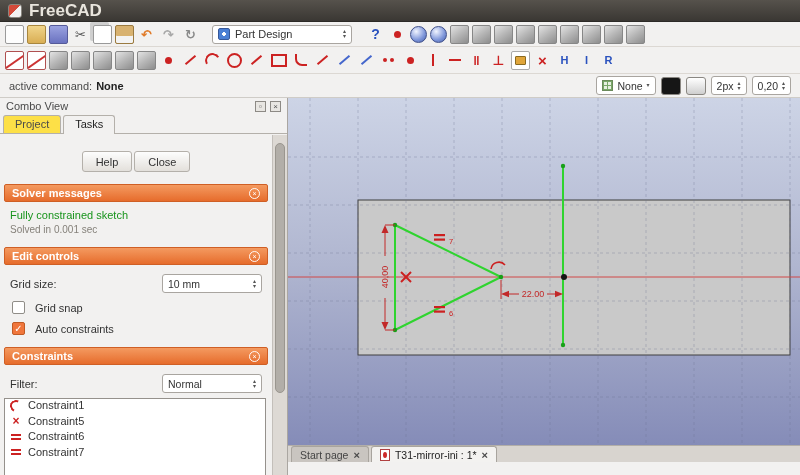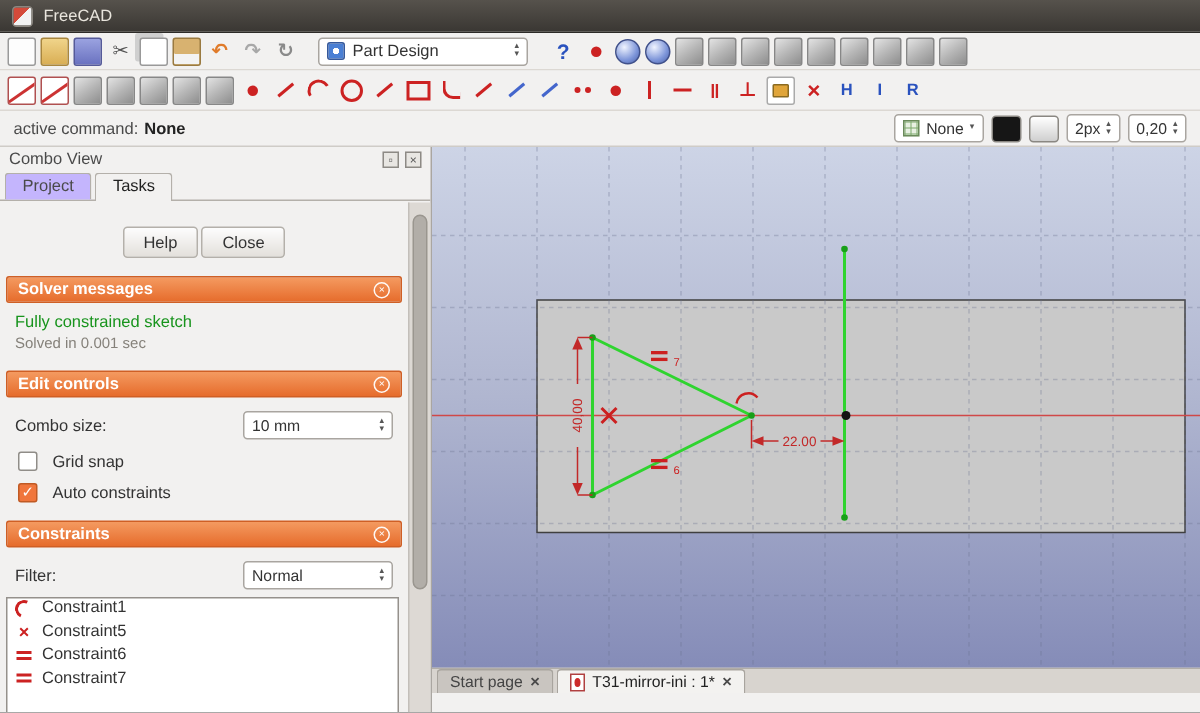--- a/index.html
+++ b/index.html
@@ -3,21 +3,21 @@
 <meta charset="utf-8">
 <style>
   *{margin:0;padding:0;box-sizing:border-box}
   html,body{background:#555}
   body{font-family:"Liberation Sans","DejaVu Sans",sans-serif;font-size:11px;color:#333}
   .window{position:relative;width:800px;height:475px;background:#f2f1f0;overflow:hidden}
 
   
   .titlebar{height:22px;background:linear-gradient(#56524c,#3a3733);display:flex;align-items:center;gap:7px;padding:0 8px;border-bottom:1px solid #2c2a27}
   .app-logo{width:14px;height:14px;border-radius:3px;border:1px solid #8a867f;background:linear-gradient(135deg,#d44a3a 0 46%,#f2f2f2 46%)}
-  .titlebar .title{color:#e9e5dd;font-weight:normal;font-size:11px}
+  .titlebar .title{color:#e9e5dd;font-weight:bold;font-size:17px}
 
   
   .toolbar{display:flex;align-items:center;background:#f2f1f0;border-bottom:1px solid #dcd8d3;padding:0 5px}
   .toolbar.row1{height:25px}
   .toolbar.row2{height:27px;gap:3px}
   .tb-group{display:flex;align-items:center;gap:3px}
   .tbicon{width:19px;height:19px;display:inline-flex;align-items:center;justify-content:center;border-radius:2px;font-size:13px;position:relative;flex:none}
   .ic-cube{background:linear-gradient(145deg,#e3e3e3,#b6b6b6 50%,#8d8d8d);border:1px solid #878787}
   .ic-page{background:#fdfdfd;border:1px solid #9a9a9a}
   .ic-folder{background:linear-gradient(#f0d48a,#d9ae54);border:1px solid #a8863e}
@@ -56,21 +56,21 @@
 
   
   .main{position:absolute;top:98px;left:0;right:0;bottom:0;display:flex}
 
   
   .combo-view{width:288px;flex:none;background:#f2f1f0;border-right:1px solid #aaa6a1;position:relative;overflow:hidden}
   .cv-header{height:16px;display:flex;align-items:center;padding:0 6px;color:#4a4a4a}
   .cv-winbtn{width:11px;height:11px;border:1px solid #8d8a85;background:#e8e6e2;font-size:8px;line-height:9px;text-align:center;color:#555;margin-left:4px}
   .cv-header .sp{margin-left:auto}
   .cv-tabs{display:flex;align-items:flex-end;height:20px;padding:0 3px;border-bottom:1px solid #b4b0aa}
-  .cv-tab{padding:2px 11px 3px;border:1px solid #b4b0aa;border-bottom:none;background:#c4b5fd;border-radius:3px 3px 0 0;margin-right:2px;color:#4a4a4a}
+  .cv-tab{padding:2px 11px 3px;border:1px solid #b4b0aa;border-bottom:none;background:#fde047;border-radius:3px 3px 0 0;margin-right:2px;color:#4a4a4a}
   .cv-tab.active{background:#f2f1f0;margin-bottom:-1px;padding-bottom:4px;color:#222}
   .cv-body{position:absolute;top:37px;left:0;right:15px;bottom:0;overflow:hidden}
   .cv-buttons{display:flex;justify-content:center;gap:2px;margin-top:16px}
   .btn{background:linear-gradient(#fdfdfd,#e3e0db);border:1px solid #b4b0aa;border-radius:3px;height:21px;padding:0 13px;font-size:11px;color:#333;font-family:inherit}
   .section-header{display:flex;align-items:center;margin:12px 4px 0;padding:0 7px;height:18px;background:linear-gradient(#f49a60,#e66c2c);border:1px solid #cf5f25;border-radius:2px;color:#fff;font-weight:bold;font-size:11px}
   .collapse{width:11px;height:11px;border:1px solid rgba(255,255,255,.95);border-radius:50%;font-size:7px;line-height:10px;text-align:center;color:#fff;margin-left:auto;font-weight:normal}
   .msg-green{color:#18941d;margin:7px 0 0 10px}
   .msg-grey{color:#85817a;font-size:10px;margin:3px 0 0 10px}
   .form-row{display:flex;align-items:center;margin:9px 10px 0}
   .form-row .combo{margin-left:auto;width:100px;justify-content:space-between}
@@ -231,21 +231,21 @@
           <span class="collapse">×</span>
         </div>
         <div class="msg-green">Fully constrained sketch</div>
         <div class="msg-grey">Solved in 0.001 sec</div>
 
         <div class="section-header">
           <span>Edit controls</span>
           <span class="collapse">×</span>
         </div>
         <div class="form-row">
-          <span>Combo size:</span>
+          <span>Grid size:</span>
           <div class="combo">
             <span>10 mm</span>
             <span class="spinner">
                 <span>▴</span>
                 <span>▾</span>
               </span>
           </div>
         </div>
         <div class="check-row">
           <span class="cb"></span>

